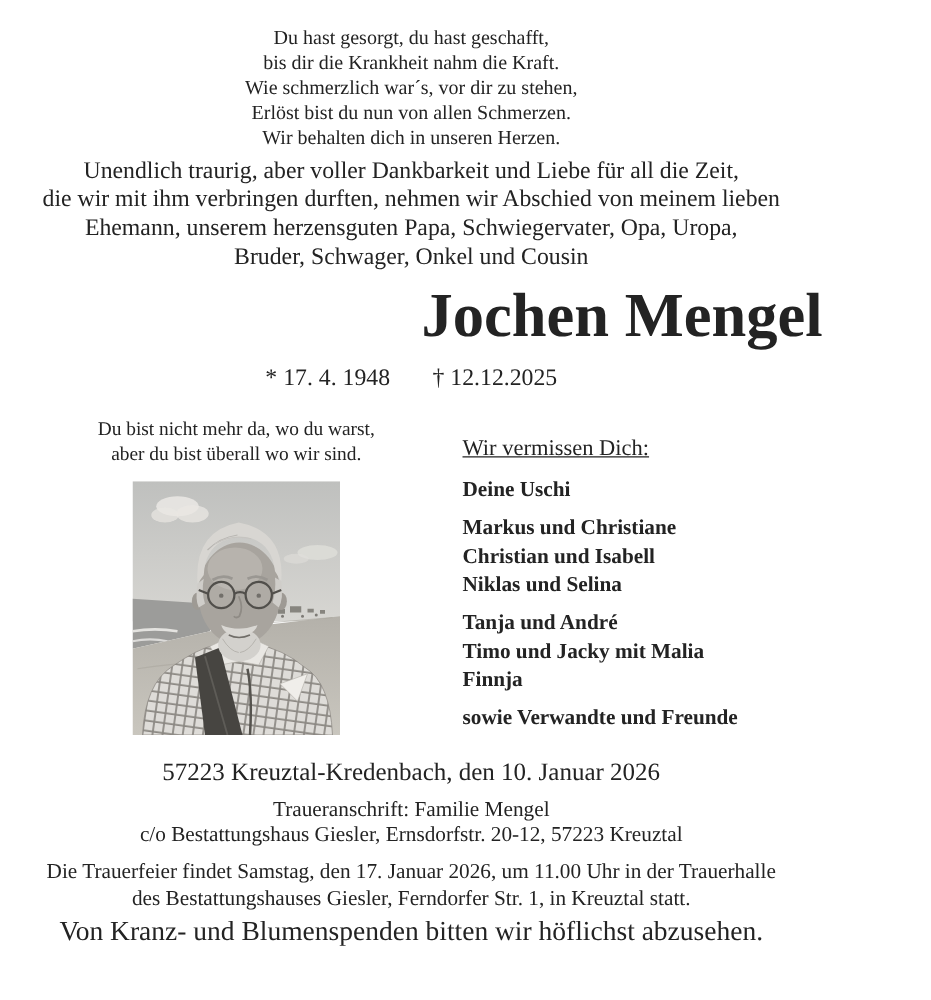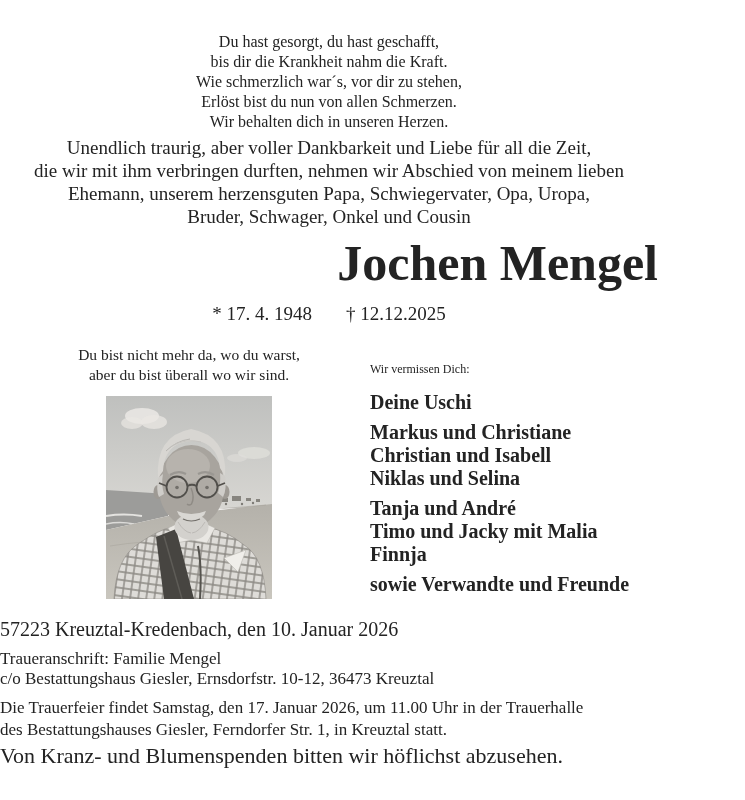--- a/index.html
+++ b/index.html
@@ -10,21 +10,21 @@
   body {
     width: 745px;
     height: 800px;
     overflow: hidden;
     font-family: "Liberation Serif", "DejaVu Serif", serif;
     color: #232323;
   }
   .notice {
     width: 658px;
     box-sizing: border-box;
-    padding-top: 32px;
+    padding-top: 21px;
   }
   .poem {
     text-align: center;
     font-size: 16px;
     line-height: 20px;
   }
   .intro {
     text-align: center;
     font-size: 19px;
     line-height: 23px;
@@ -63,32 +63,33 @@
     width: 166px;
     height: 203px;
     margin: 12px auto 0 auto;
   }
   .photo-frame svg { display: block; }
   .right-col {
     margin-left: 66px;
     padding-top: 13px;
   }
   .mourners-heading {
-    font-size: 12px;
+    font-size: 18px;
     line-height: 22px;
+    text-decoration: underline;
   }
   .mourner-group {
     margin-top: 7px;
     font-weight: 700;
-    font-size: 20px;
+    font-size: 17px;
     line-height: 23px;
   }
   .mourner-group:first-child { margin-top: 11px; }
   .bottom {
-    text-align: left;
+    text-align: center;
     margin-top: 19px;
   }
   .city-date {
     font-size: 20px;
     line-height: 23px;
   }
   .address {
     margin-top: 8px;
     font-size: 17px;
     line-height: 20px;
@@ -255,21 +256,21 @@
           </div>
         </div>
     </div>
 
   </div>
 
   <div class="bottom">
     <div class="city-date">57223 Kreuztal-Kredenbach, den 10. Januar 2026</div>
     <div class="address">
         <div>Traueranschrift: Familie Mengel</div>
-        <div>c/o Bestattungshaus Giesler, Ernsdorfstr. 10-12, 36473 Kreuztal</div>
+        <div>c/o Bestattungshaus Giesler, Ernsdorfstr. 20-12, 57223 Kreuztal</div>
       </div>
     <div class="service">
         <div>Die Trauerfeier findet Samstag, den 17. Januar 2026, um 11.00 Uhr in der Trauerhalle</div>
         <div>des Bestattungshauses Giesler, Ferndorfer Str. 1, in Kreuztal statt.</div>
       </div>
     <div class="donation">Von Kranz- und Blumenspenden bitten wir höflichst abzusehen.</div>
   </div>
 
 </main>
 

